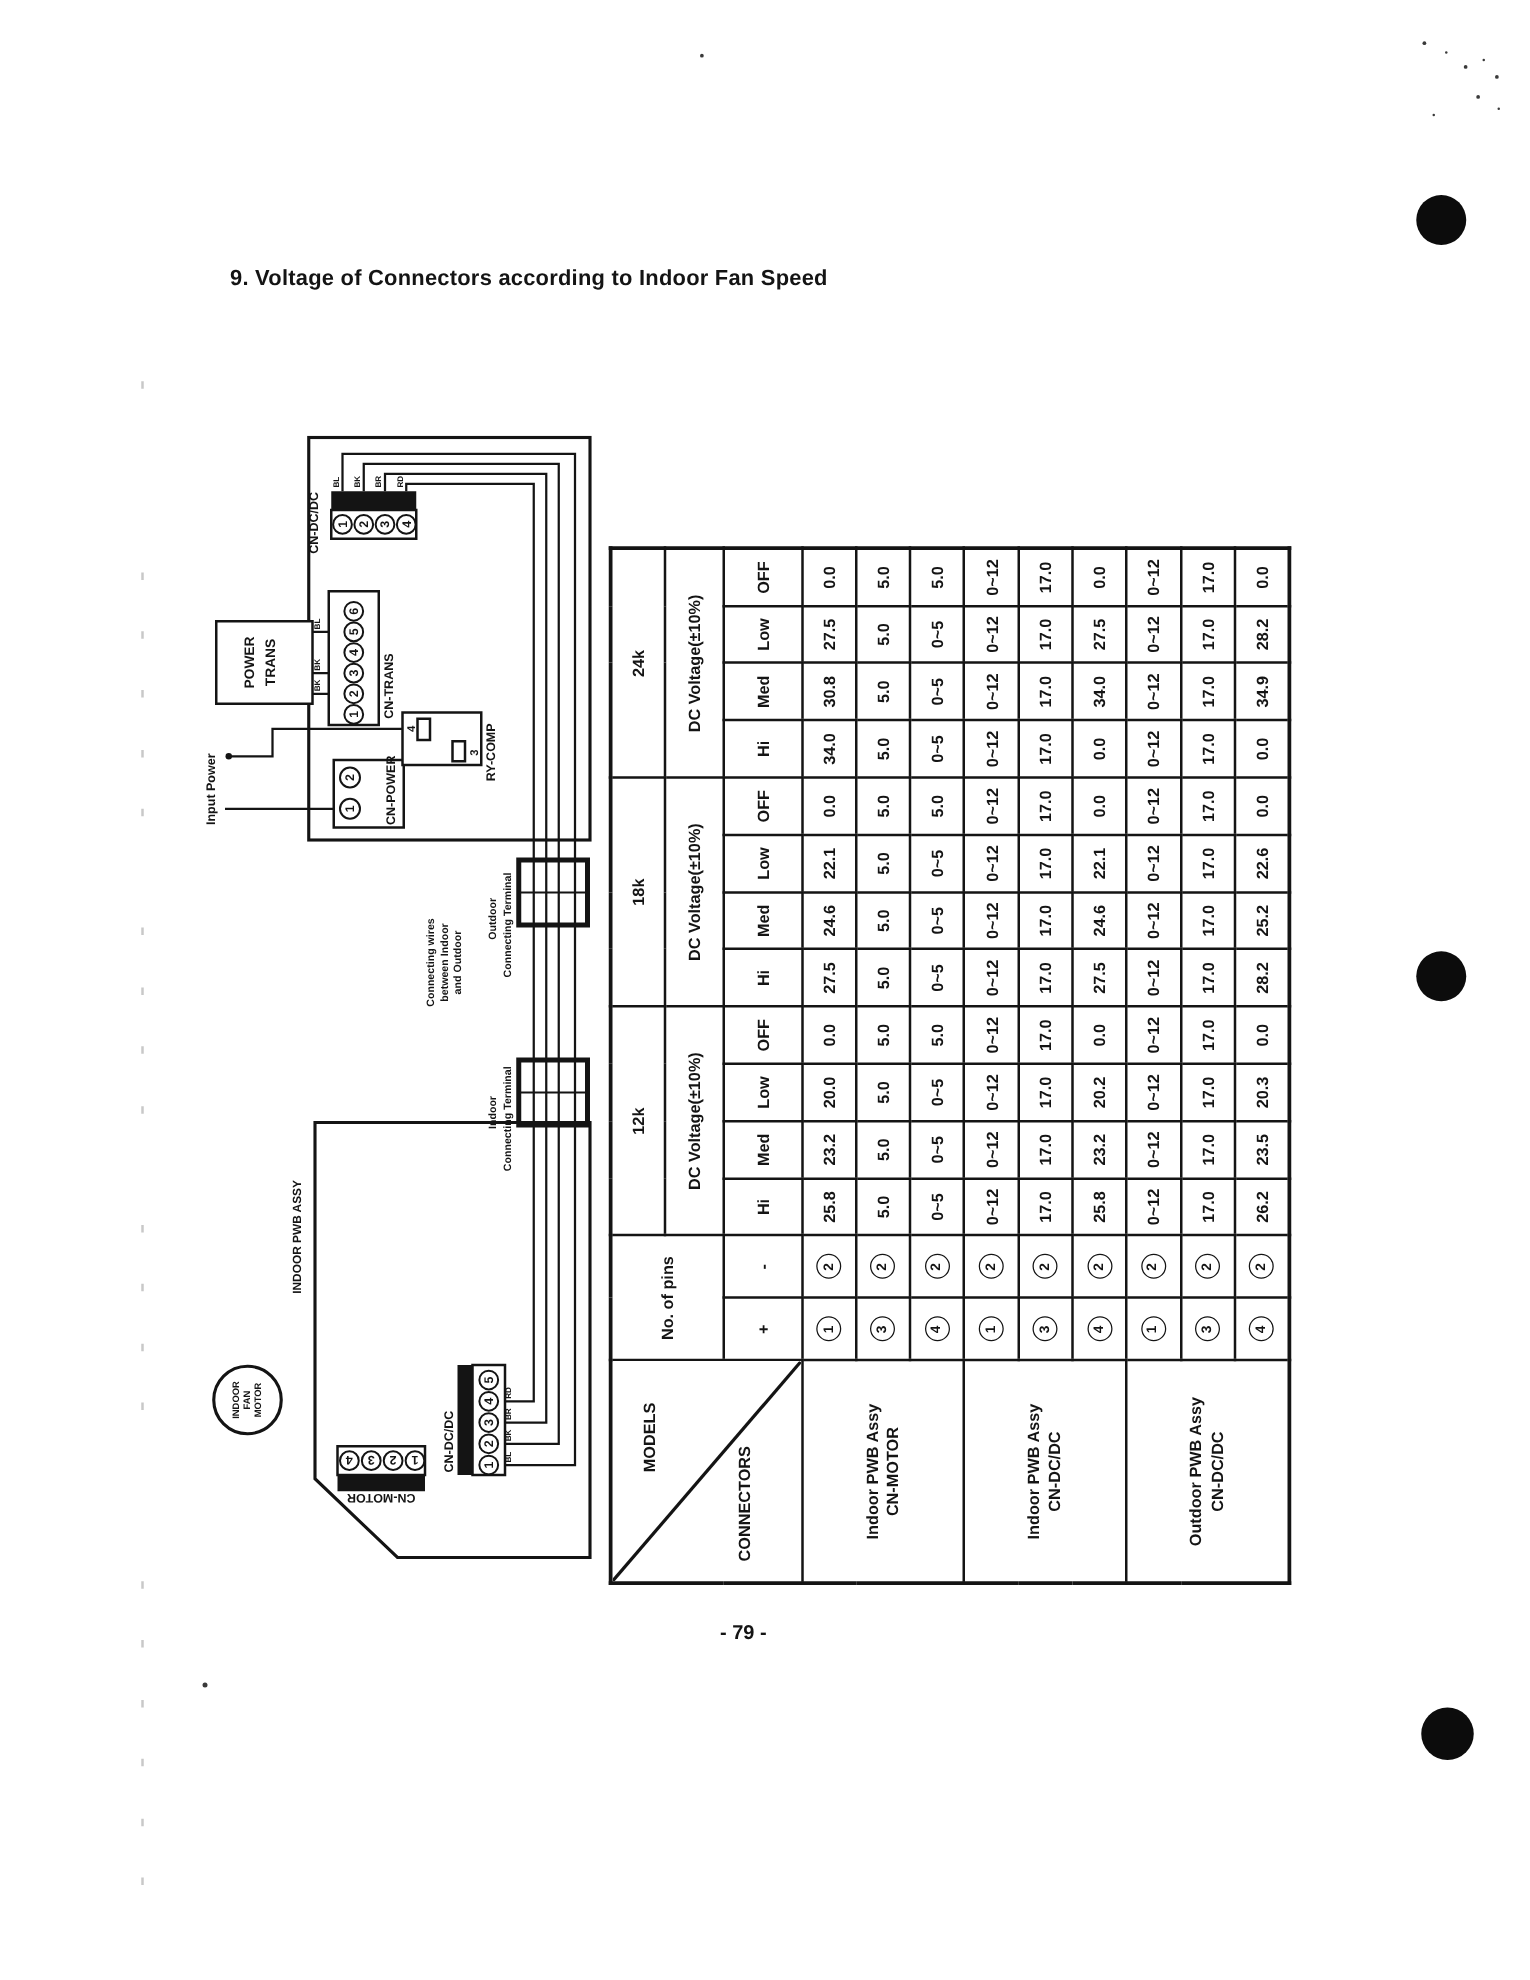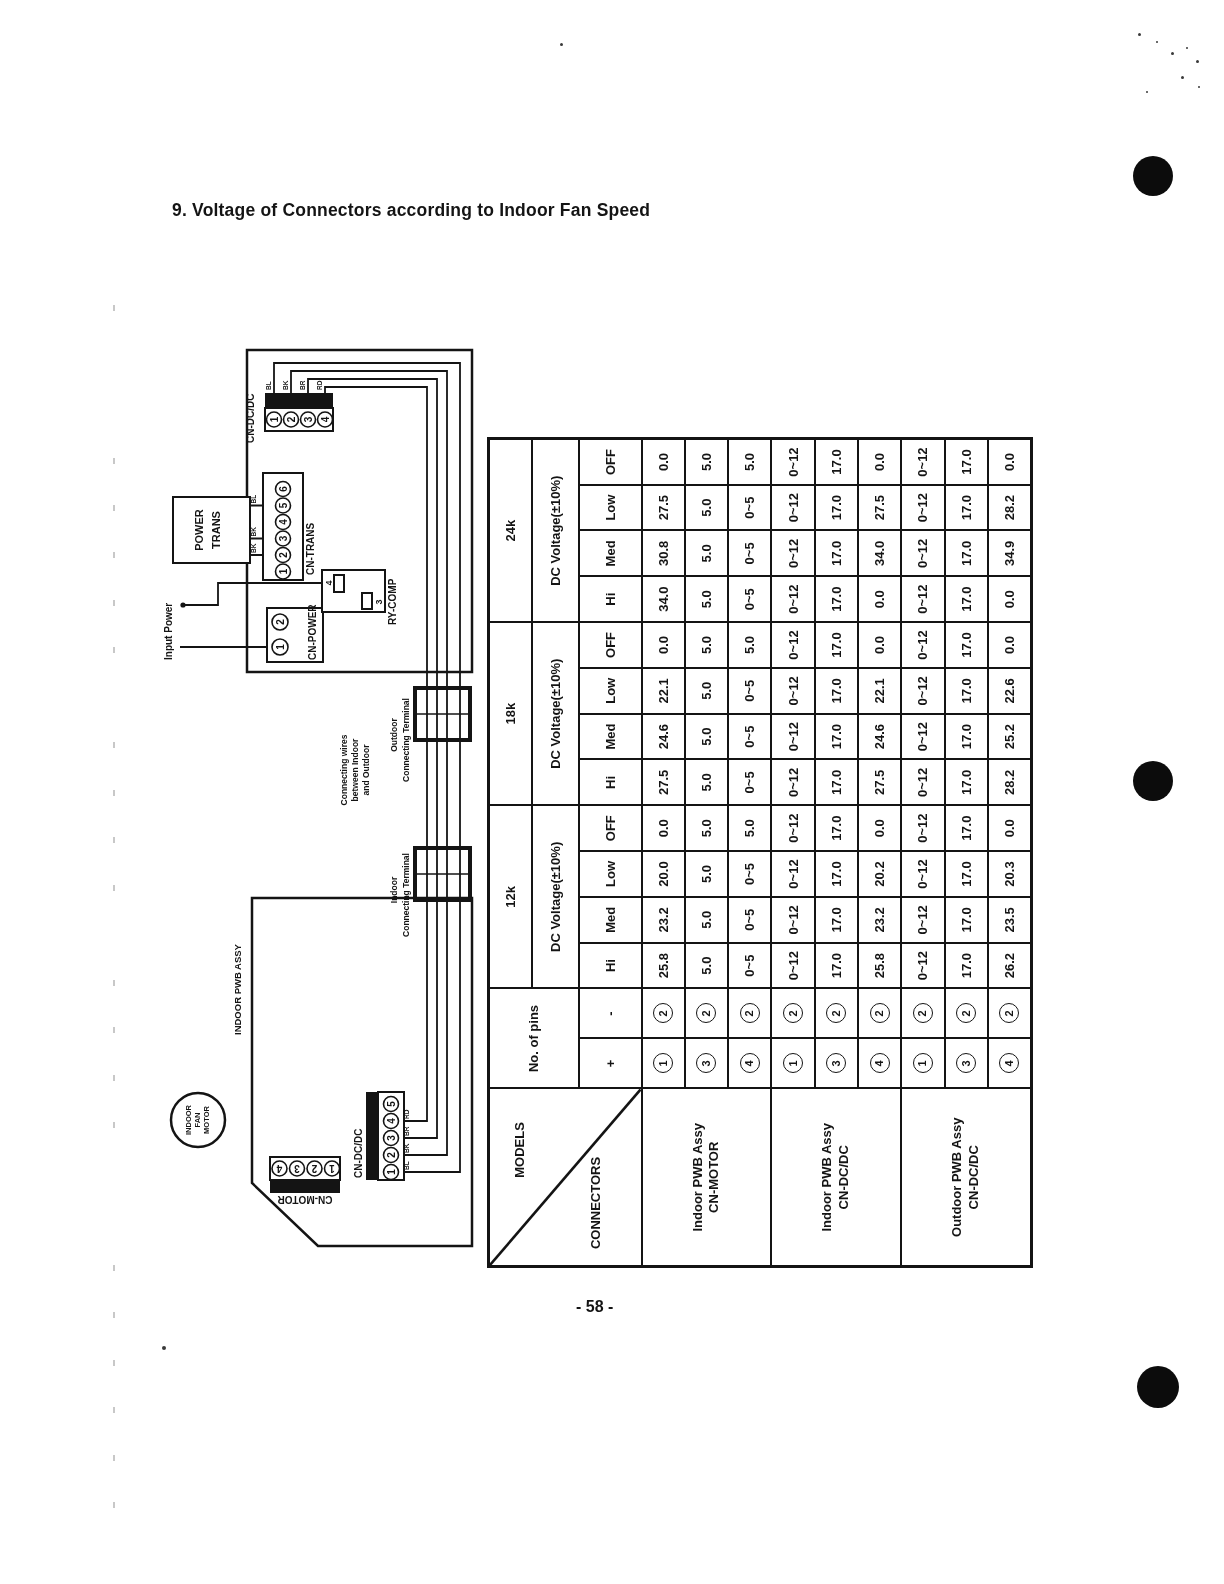--- a/index.html
+++ b/index.html
@@ -1,21 +1,21 @@
 <!DOCTYPE html>
 <html><head>
 <meta charset="utf-8">
 <style>
   html,body { margin:0; padding:0; background:#e8e8e8; }
   .page {
     position:relative; width:1224px; height:1584px; background:#ffffff;
     overflow:hidden; font-family:"Liberation Sans", sans-serif; color:#141414;
   }
   .title {
-    position:absolute; left:172px; top:200px; margin:0;
+    position:absolute; left:172px; top:200px; margin:12px;
     font-size:17.5px; font-weight:bold; letter-spacing:0.2px; white-space:nowrap;
   }
   .pageno {
     position:absolute; left:576px; top:1298px;
     font-size:16px; font-weight:bold;
   }
   .diagram { position:absolute; left:150px; top:333px; }
 
   
   .table-wrap {
@@ -437,21 +437,21 @@
             <td>0.0</td>
             <td>0.0</td>
             <td>34.9</td>
             <td>28.2</td>
             <td>0.0</td>
           </tr>
         </tbody>
     </table>
   </div>
 
-  <div class="pageno">- 58 -</div>
+  <div class="pageno">- 79 -</div>
 
   <div class="punch" style="left:1133px;top:156px;width:40px;height:40px;"></div>
   <div class="punch" style="left:1133px;top:761px;width:40px;height:40px;"></div>
   <div class="punch" style="left:1137px;top:1366px;width:42px;height:42px;"></div>
   <div>
     <div class="speck" style="left:1138px;top:33px;width:3px;height:3px;"></div>
     <div class="speck" style="left:1156px;top:41px;width:2px;height:2px;"></div>
     <div class="speck" style="left:1171px;top:52px;width:3px;height:3px;"></div>
     <div class="speck" style="left:1186px;top:47px;width:2px;height:2px;"></div>
     <div class="speck" style="left:1196px;top:60px;width:3px;height:3px;"></div>

